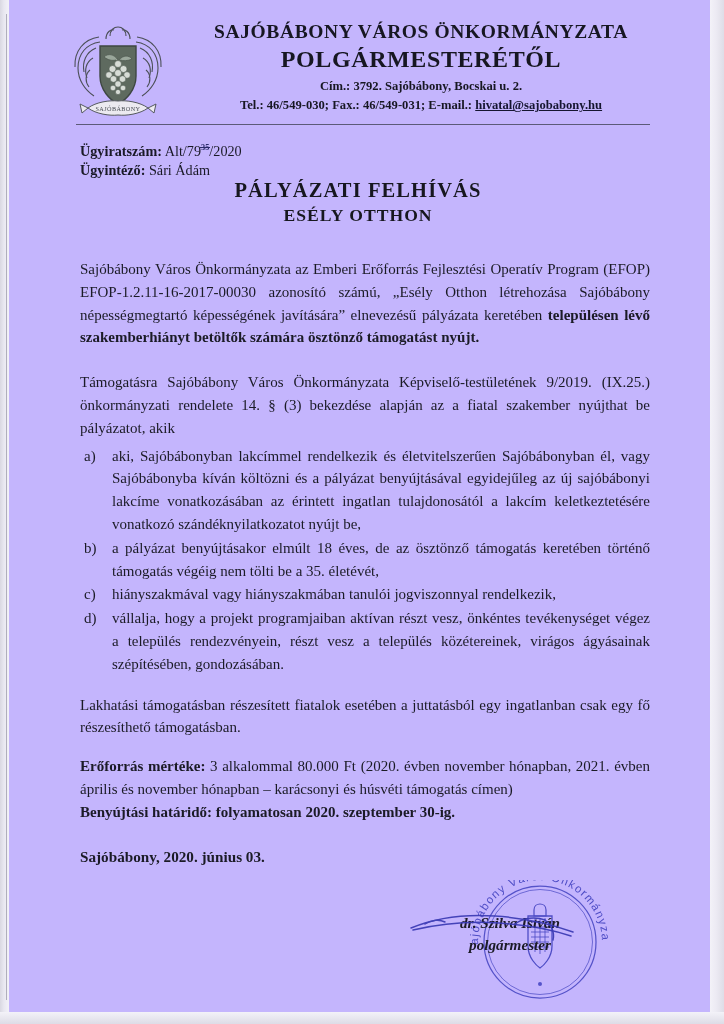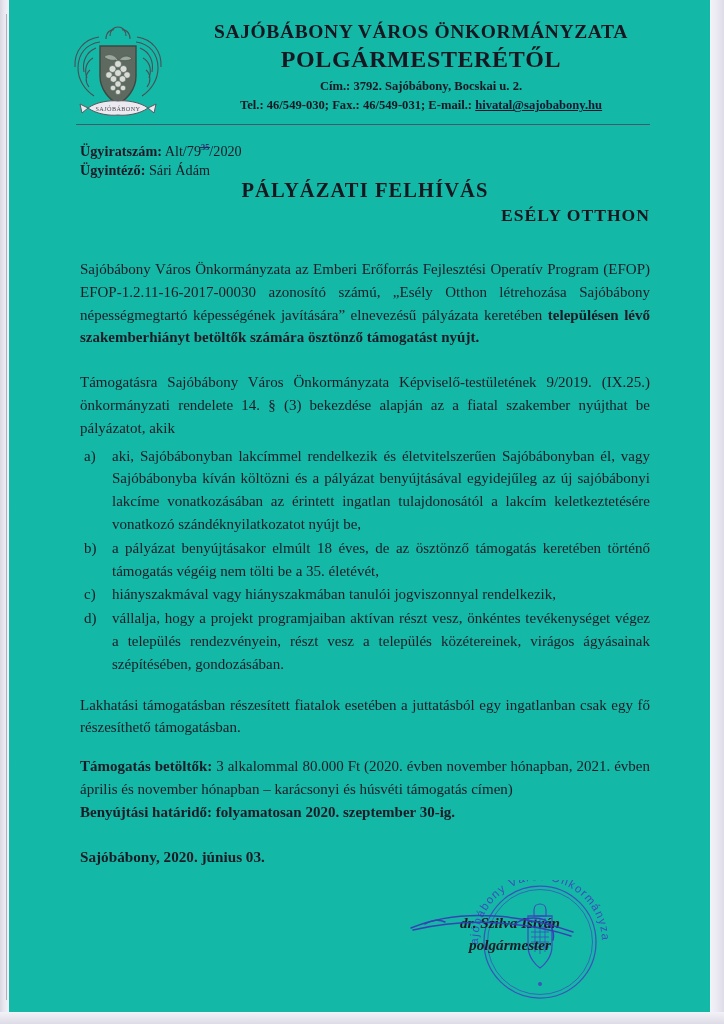--- a/index.html
+++ b/index.html
@@ -9,21 +9,21 @@
     background: #ffffff;
   }
   body {
     font-family: "Liberation Serif", "DejaVu Serif", serif;
   }
   .page {
     position: relative;
     width: 724px;
     height: 1024px;
     margin: 0 auto;
-    background: #14b8a6;
+    background: #c4b5fd;
     overflow: hidden;
     box-sizing: border-box;
   }
   
   .scan-edge-left {
     position: absolute;
     left: 0; top: 0;
     width: 9px; height: 1024px;
     background: linear-gradient(to right, #d9d8e2 0%, #e9e8f1 45%, #f3f2f8 100%);
   }
@@ -128,37 +128,36 @@
     content: "";
     position: absolute;
     left: -1px; right: -1px;
     top: 46%;
     height: 1px;
     background: #2a2a6a;
   }
   
   .title-block {
     position: absolute;
-    left: 80px; top: 177px;
+    left: 73px; top: 177px;
     width: 570px;
     text-align: center;
     color: #17171f;
   }
   .title-1 {
     font-size: 20.5px;
     font-weight: bold;
     letter-spacing: 1.1px;
     line-height: 1.32;
   }
   .title-2 {
     font-size: 17.6px;
     font-weight: bold;
     letter-spacing: 1px;
     line-height: 1.34;
-    text-align: right;
   }
   .title-3 {
     font-size: 19px;
     font-weight: bold;
     letter-spacing: 1px;
     line-height: 1.34;
   }
   
   .body-area {
     position: absolute;
@@ -351,21 +350,21 @@
           <span>vállalja, hogy a projekt programjaiban aktívan részt vesz, önkéntes tevékenységet végez a település rendezvényein, részt vesz a település közétereinek, virágos ágyásainak szépítésében, gondozásában.</span>
         </li>
       </ul>
 
       <div class="spacer-a"></div>
 
       <p class="para tight">Lakhatási támogatásban részesített fiatalok esetében a juttatásból egy ingatlanban csak egy fő részesíthető támogatásban.</p>
 
       <div class="spacer-b"></div>
 
-      <p class="para tight"><span class="b">Támogatás betöltők:</span><span> 3 alkalommal 80.000 Ft (2020. évben november hónapban, 2021. évben április és november hónapban – karácsonyi és húsvéti támogatás címen)</span></p>
+      <p class="para tight"><span class="b">Erőforrás mértéke:</span><span> 3 alkalommal 80.000 Ft (2020. évben november hónapban, 2021. évben április és november hónapban – karácsonyi és húsvéti támogatás címen)</span></p>
 
       <p class="para tight b">Benyújtási határidő: folyamatosan 2020. szeptember 30-ig.</p>
     </div>
 
     <div class="date-line">Sajóbábony, 2020. június 03.</div>
 
     <div class="sign-wrap">
 
       <svg class="stamp" viewBox="0 0 270 130" aria-hidden="true">
         <defs>

